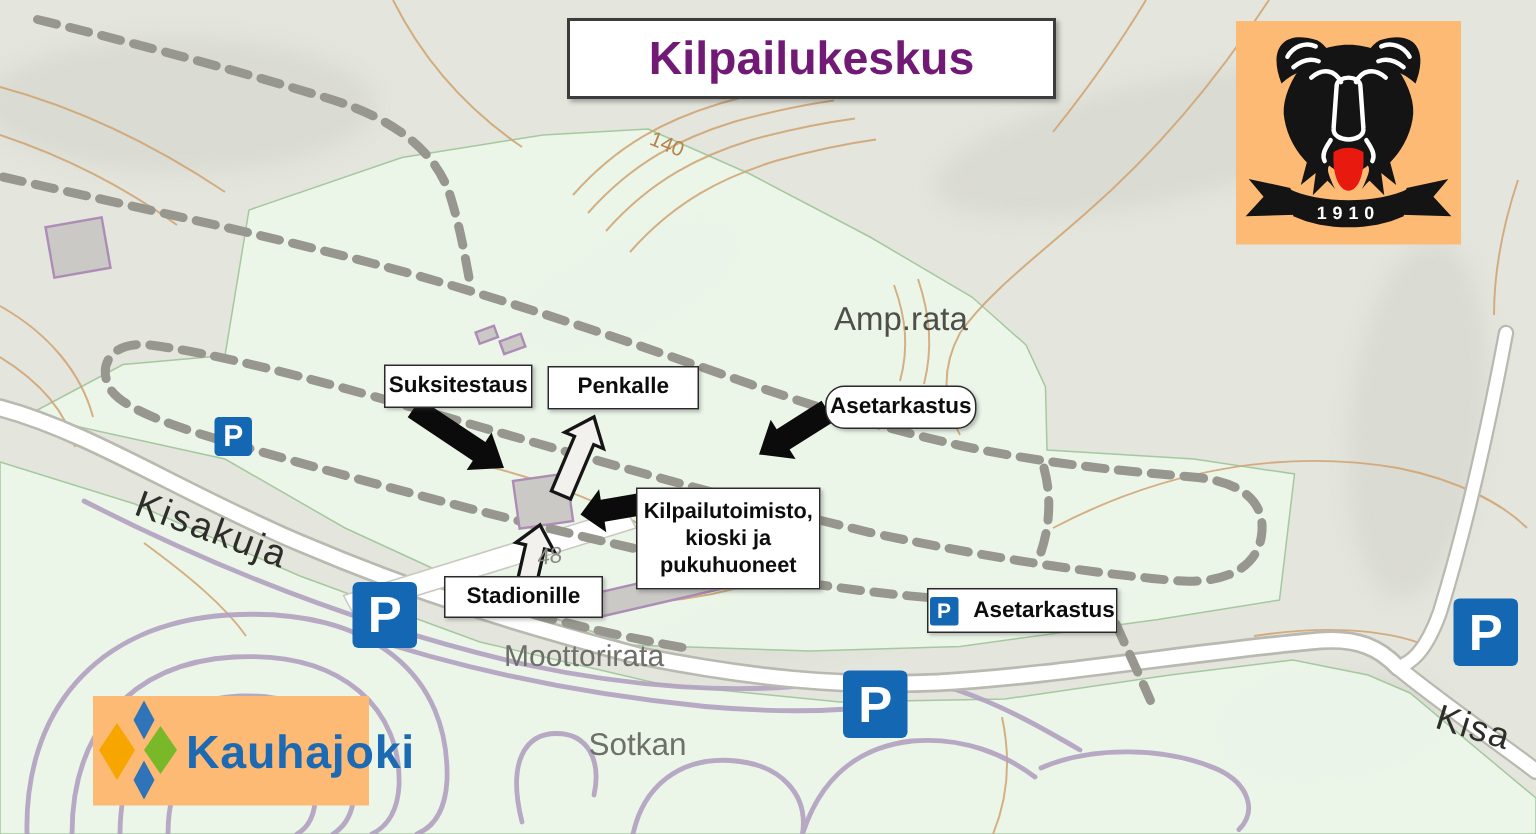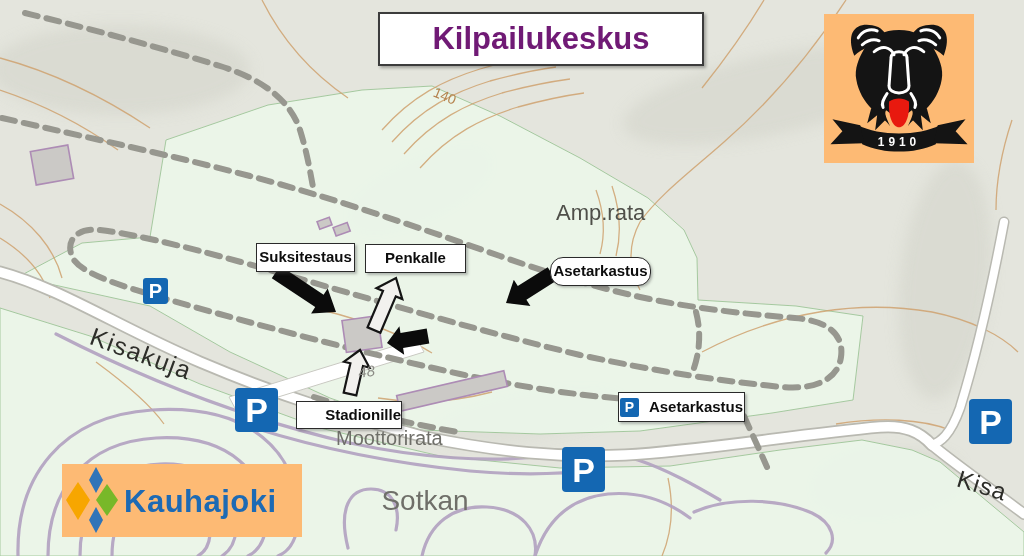--- a/index.html
+++ b/index.html
@@ -115,21 +115,21 @@
       <polygon points="343.7,392.6 350.4,363.2 344.0,361.7 360,350 369.4,367.5 363.0,366.0 356.3,395.4" fill="#f2f1ee" stroke="#151515" stroke-width="2.2"></polygon>
     </g>
   </svg>
 
   <div class="map-text" style="left:556px;top:200px;font-size:22px;color:#4f4f49;">Amp.rata</div>
 
   <div class="map-text" style="left:96px;top:322px;font-size:25px;color:#2d2d29;letter-spacing:1.5px;transform:rotate(20deg);transform-origin:left top;">Kisakuja</div>
 
   <div class="map-text" style="left:336px;top:427px;font-size:20px;color:#6f6f69;">Moottorirata</div>
 
-  <div class="map-text" style="left:340px;top:486px;width:170px;text-align:center;font-size:28px;color:#6f6f69;line-height:1.05;">
+  <div class="map-text" style="left:340px;top:486px;width:170px;text-align:center;font-size:21px;color:#6f6f69;line-height:1.05;">
     <div>Sotkan</div>
   </div>
 
   <div class="map-text" style="left:962px;top:465px;font-size:24px;color:#2d2d29;letter-spacing:1px;transform:rotate(17deg);transform-origin:left top;">Kisa</div>
 
   <div class="map-text" style="left:437px;top:84px;font-size:14px;color:#b5834e;transform:rotate(22deg);transform-origin:left top;">140</div>
 
   <div class="map-text" style="left:357px;top:364px;font-size:15px;font-style:italic;color:#8b8b85;transform:rotate(-8deg);transform-origin:left top;">48</div>
 
   <div id="title-box">
@@ -141,22 +141,27 @@
   </div>
 
   <div class="callout" style="left:365px;top:244px;width:99px;height:27px;">
     <span>Penkalle</span>
   </div>
 
   <div class="callout" style="left:550px;top:257px;width:99px;height:27px;border-radius:13px;">
     <span>Asetarkastus</span>
   </div>
 
-
-  <div class="callout" style="left:296px;top:401px;width:104px;height:26px;justify-content:flex-end;">
+  <div class="callout" style="left:424px;top:325px;width:121px;height:66px;flex-direction:column;font-size:14.5px;">
+    <div>Kilpailutoimisto,</div>
+    <div>kioski ja</div>
+    <div>pukuhuoneet</div>
+  </div>
+
+  <div class="callout" style="left:296px;top:384px;width:104px;height:26px;">
     <span>Stadionille</span>
   </div>
 
   <div class="callout" style="left:618px;top:392px;width:125px;height:28px;gap:10px;">
     <span class="p-sign" style="position:static;width:19px;height:19px;border-radius:2px;font-size:14px;">
       <span>P</span>
     </span>
     <span>Asetarkastus</span>
   </div>
 
@@ -194,21 +199,21 @@
         <path d="M100,38 C92,31 84,33 80,41"></path>
         <path d="M67,44 C67,36 83,36 83,44 L85,72 C86,82 64,82 65,72 Z"></path>
         <path d="M63,80 C59,86 57,90 59,94"></path>
         <path d="M87,80 C91,86 93,90 91,94"></path>
       </g>
       <path d="M65,88 C64,104 69,114 75,114 C81,114 86,104 85,88 C79,84 71,84 65,88 Z" fill="#e8190f"></path>
       <text x="75" y="133" text-anchor="middle" font-family="Liberation Sans, sans-serif" font-size="12" font-weight="bold" fill="#ffffff" letter-spacing="4">1910</text>
     </svg>
   </div>
 
-  <div class="logo-box" style="left:62px;top:464px;width:240px;height:73px;">
+  <div class="logo-box" style="left:62px;top:464px;width:184px;height:73px;">
     <svg width="216" height="73" viewBox="0 0 216 73">
       <polygon points="34,3 41,16 34,29 27,16" fill="#2f74b8"></polygon>
       <polygon points="16,18 28,36 16,56 4,36" fill="#f7a600"></polygon>
       <polygon points="45,20 56,36 45,52 34,36" fill="#78b829"></polygon>
       <polygon points="34,43 41,56 34,69 27,56" fill="#2f74b8"></polygon>
       <text x="62" y="48" font-family="Liberation Sans, sans-serif" font-size="31" font-weight="bold" fill="#1d6ab4" letter-spacing="0.5">Kauhajoki</text>
     </svg>
   </div>
 
 </div>

